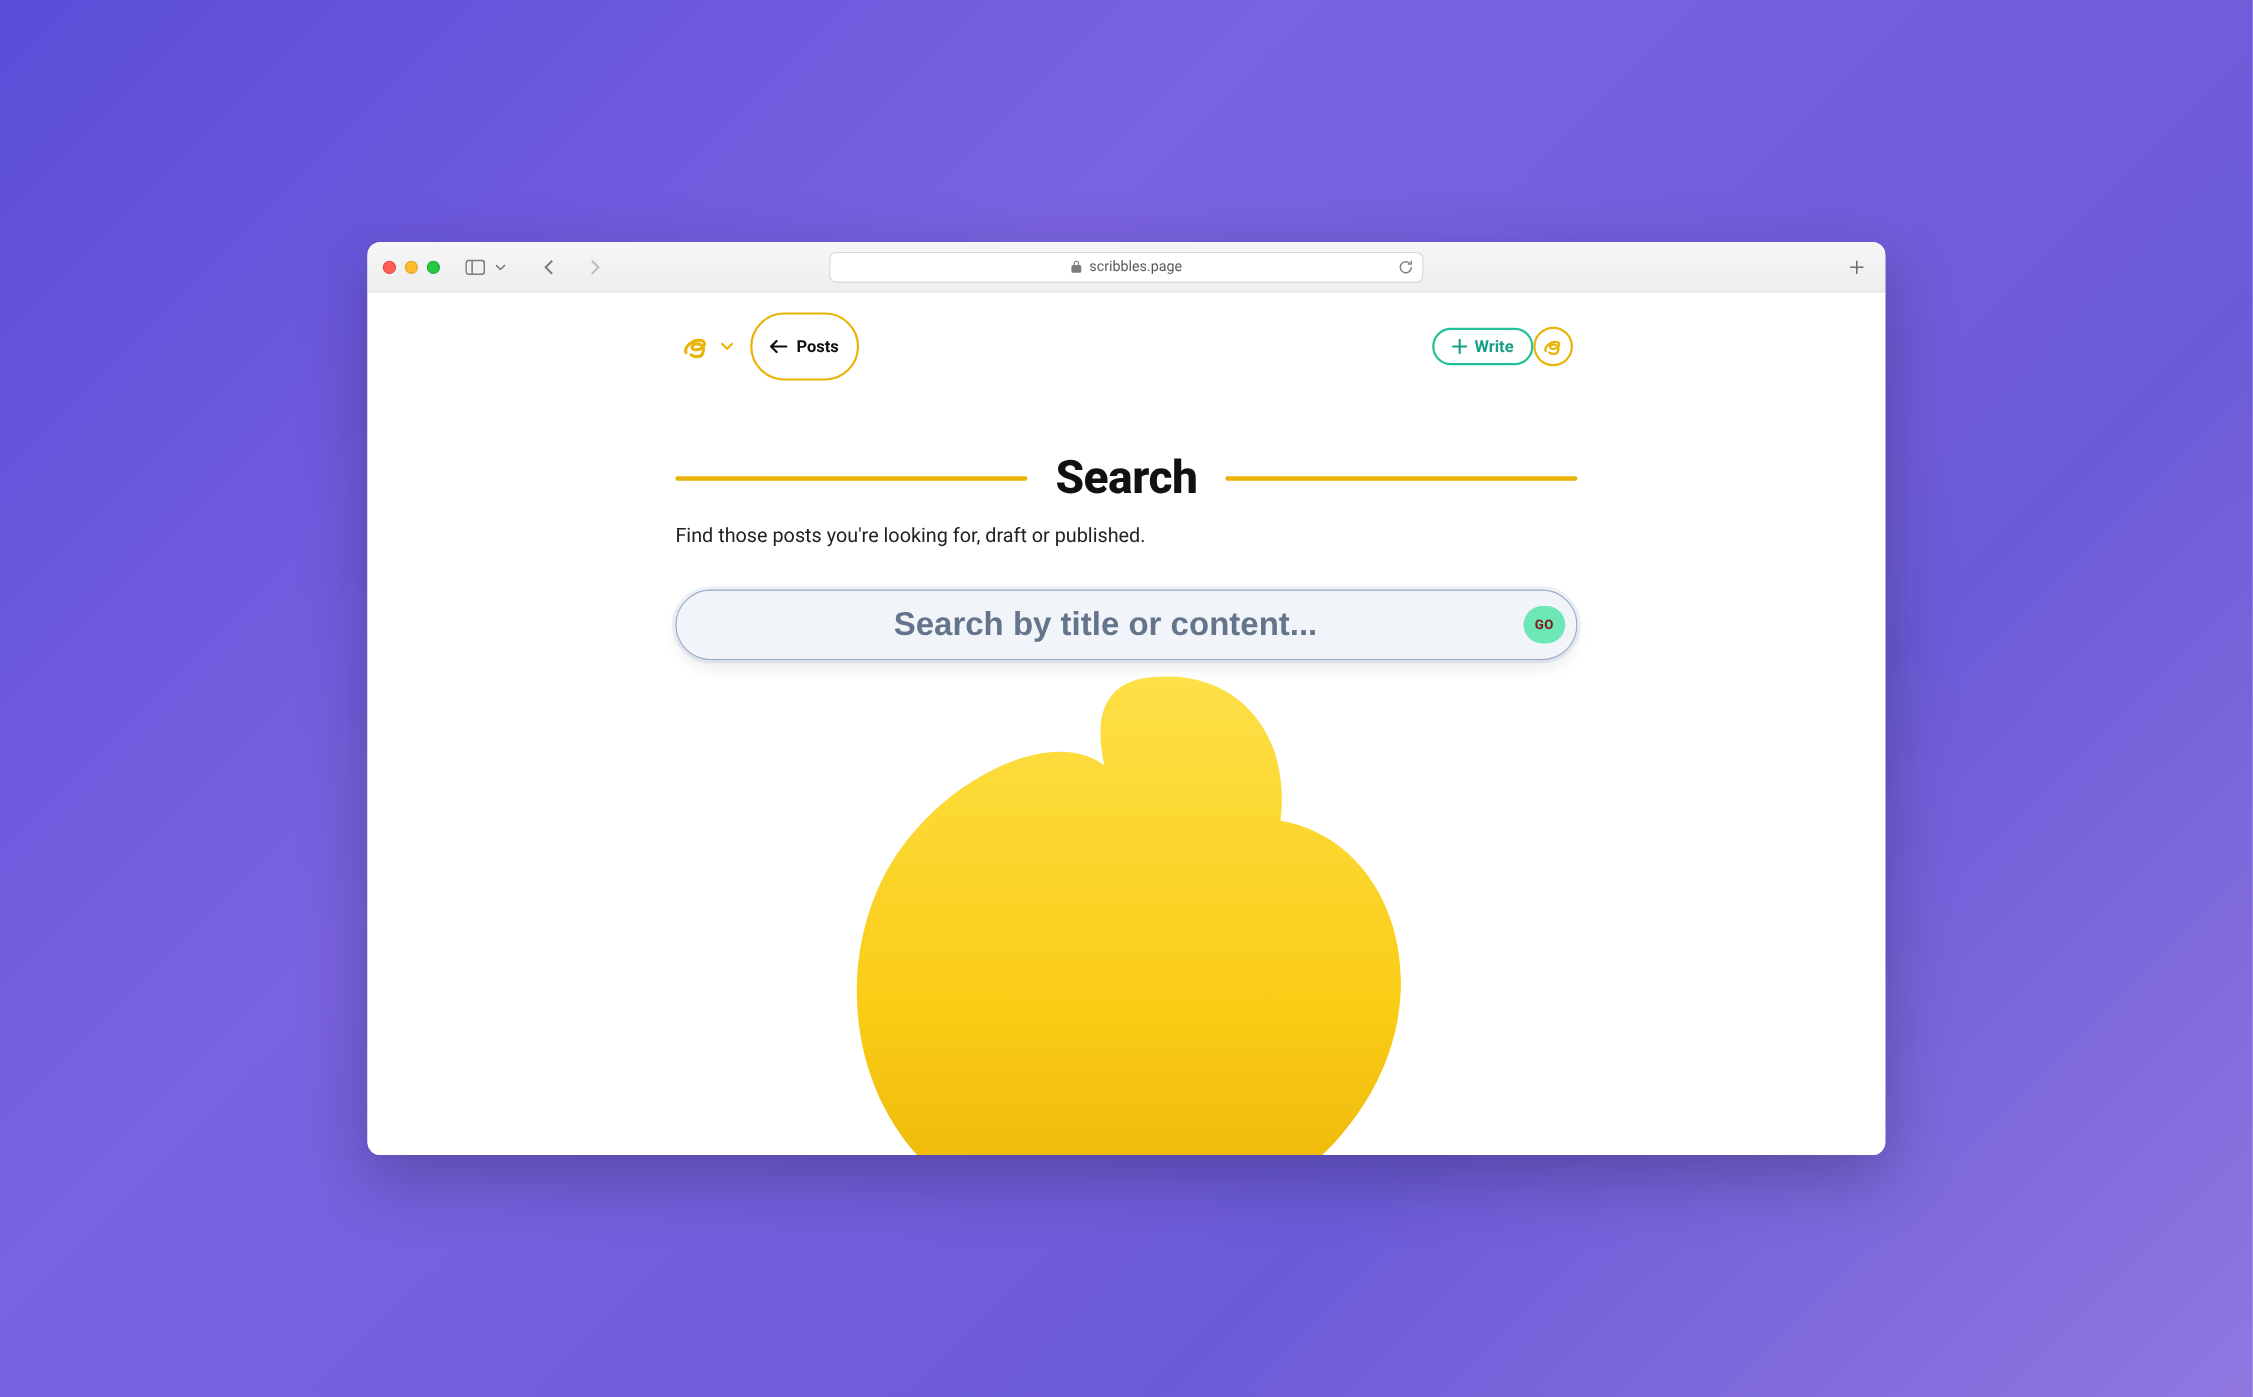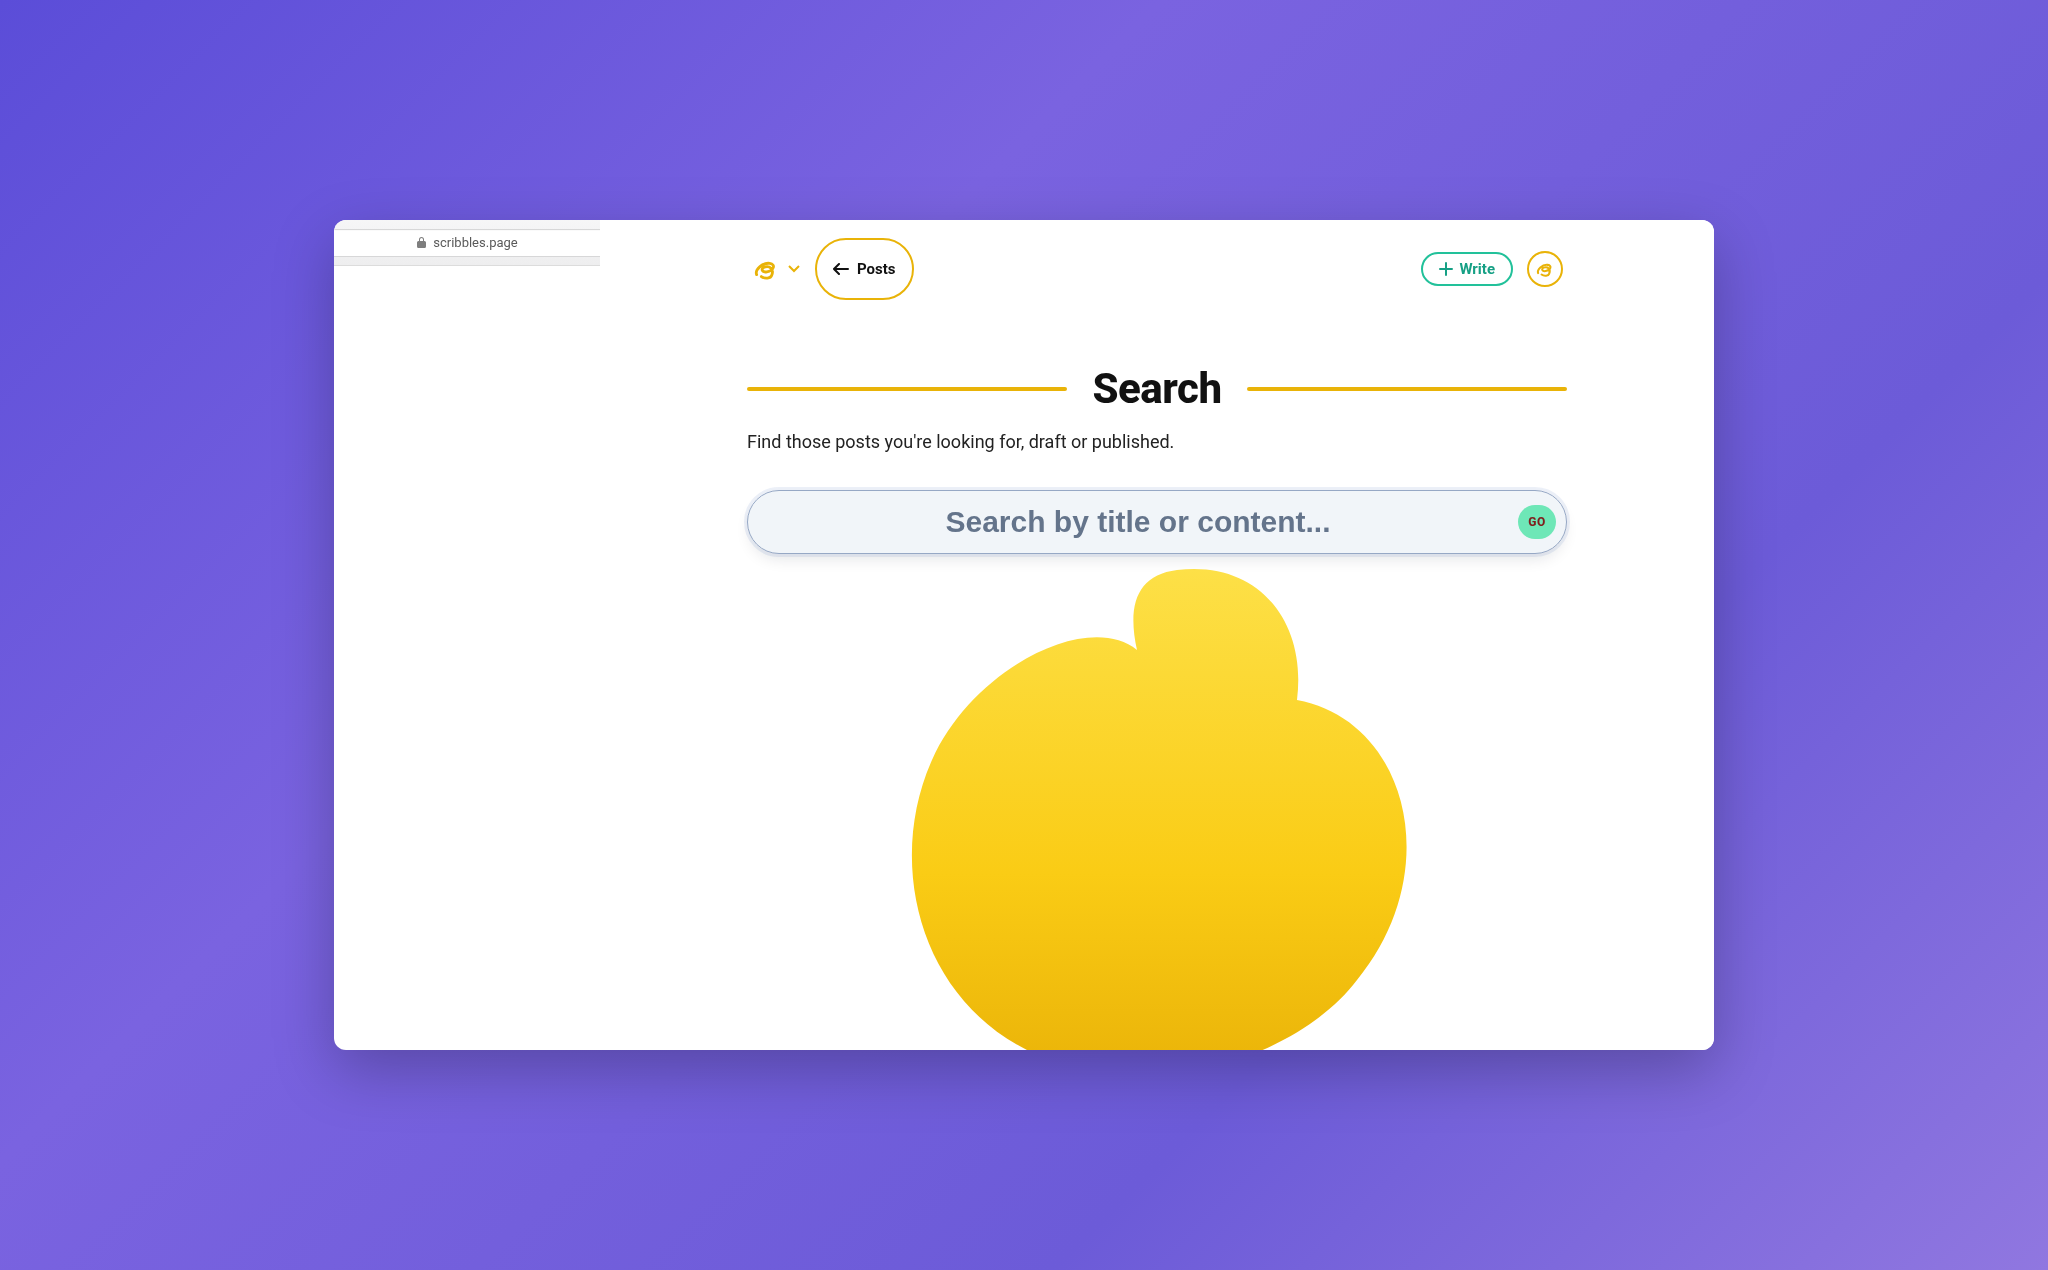--- a/index.html
+++ b/index.html
@@ -13,21 +13,21 @@
     padding: 18px;
   }
   .browser-window {
     width: 100%;
     max-width: 1380px;
     height: 830px;
     background: #ffffff;
     border-radius: 12px;
     box-shadow: 0 20px 60px rgba(0,0,0,0.25);
     display: flex;
-    flex-direction: row;
+    flex-direction: column;
     overflow: hidden;
   }
   .title-bar {
     height: 46px;
     background: linear-gradient(#f6f6f7, #eeeeef);
     border-bottom: 1px solid #dcdcdc;
     display: flex;
     align-items: center;
     padding: 0 14px;
     gap: 10px;
@@ -73,21 +73,21 @@
     width: 30px; height: 30px; display: inline-block;
   }
   .chevron { color: #e9b308; }
   .posts-pill {
     display: flex; align-items: center; gap: 8px;
     padding: 20px 16px; border: 2px solid #e9b308; border-radius: 999px;
     font-weight: 700; font-size: 15px; color: #111;
     background: #fff;
   }
   .posts-pill .arrow { font-size: 15px; color: #111; }
-  .topnav-right { display: flex; align-items: center; gap: 14px; }
+  .topnav-right { display: flex; align-items: center; }
   .write-btn {
     display: flex; align-items: center; gap: 6px;
     padding: 6px 16px; border: 2px solid #22c19a; color: #16a085;
     border-radius: 999px; font-weight: 700; font-size: 15px; background:#fff;
   }
   .avatar-ring {
     width: 36px; height: 36px; border: 2px solid #e9b308; border-radius: 50%;
     display:flex; align-items:center; justify-content:center;
   }
   .avatar-ring .scribble-logo { width: 22px; height: 22px; }

